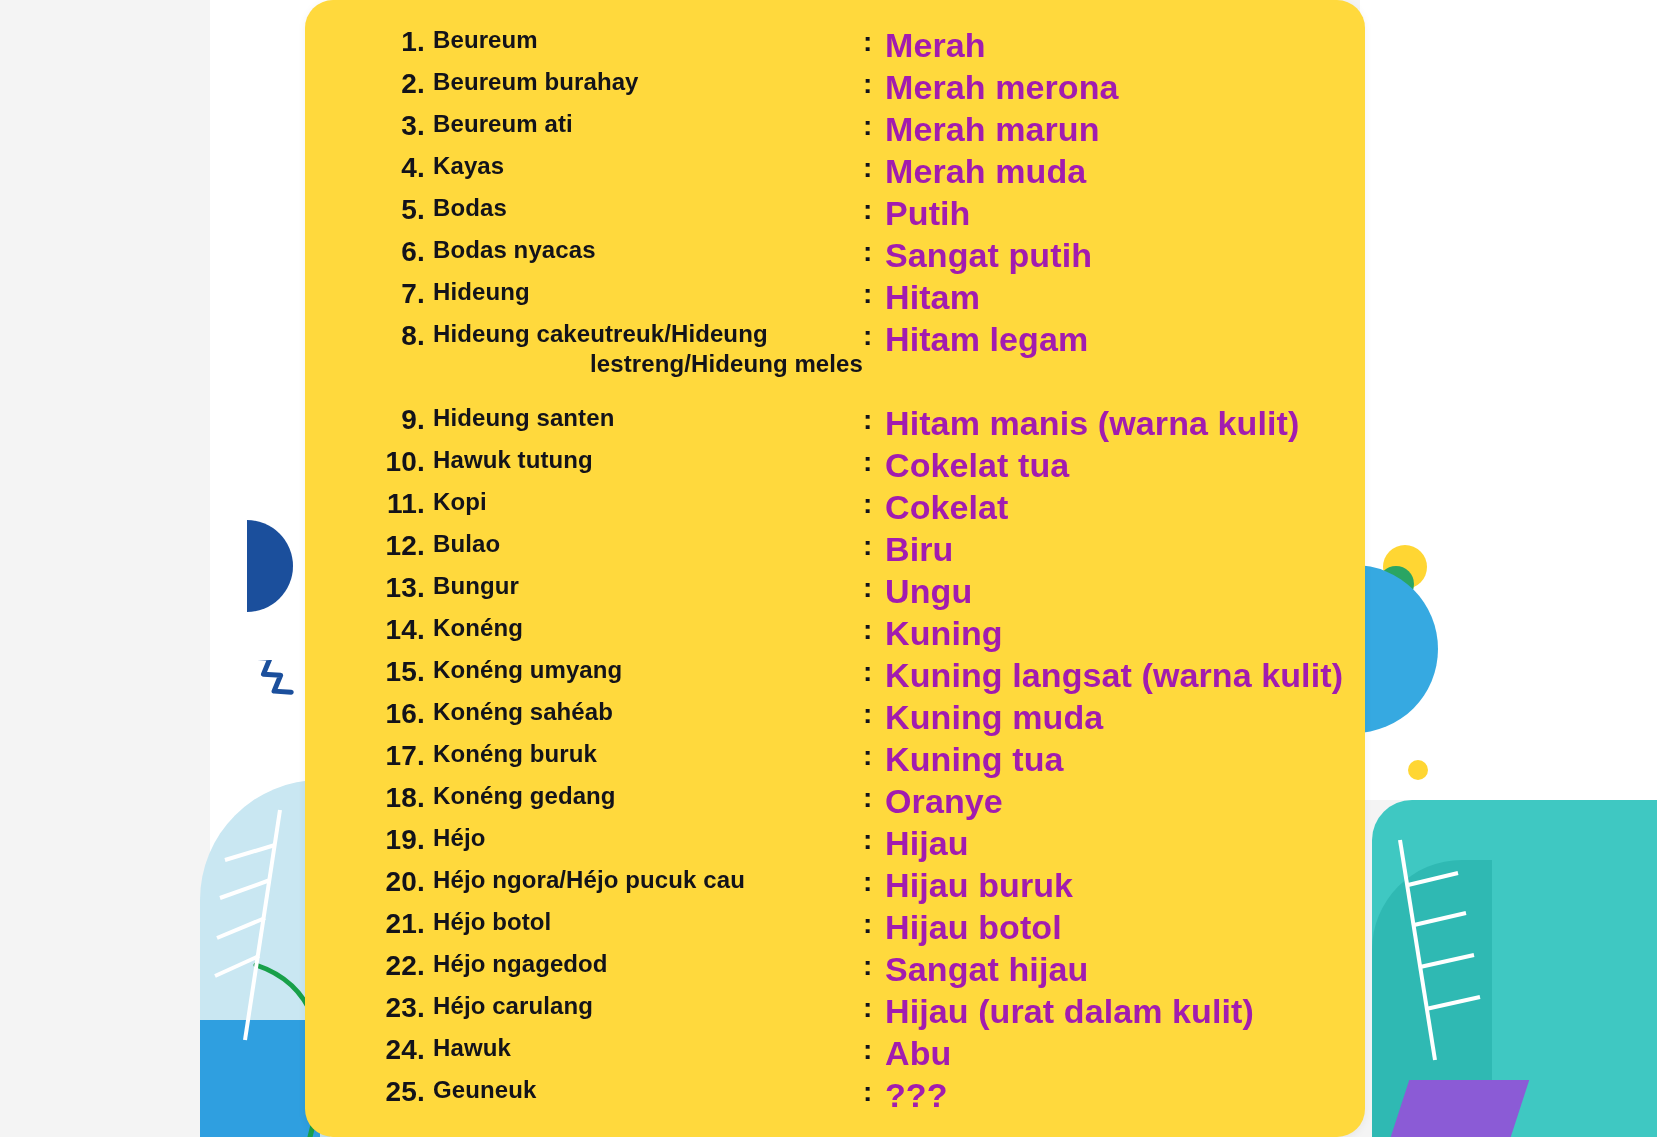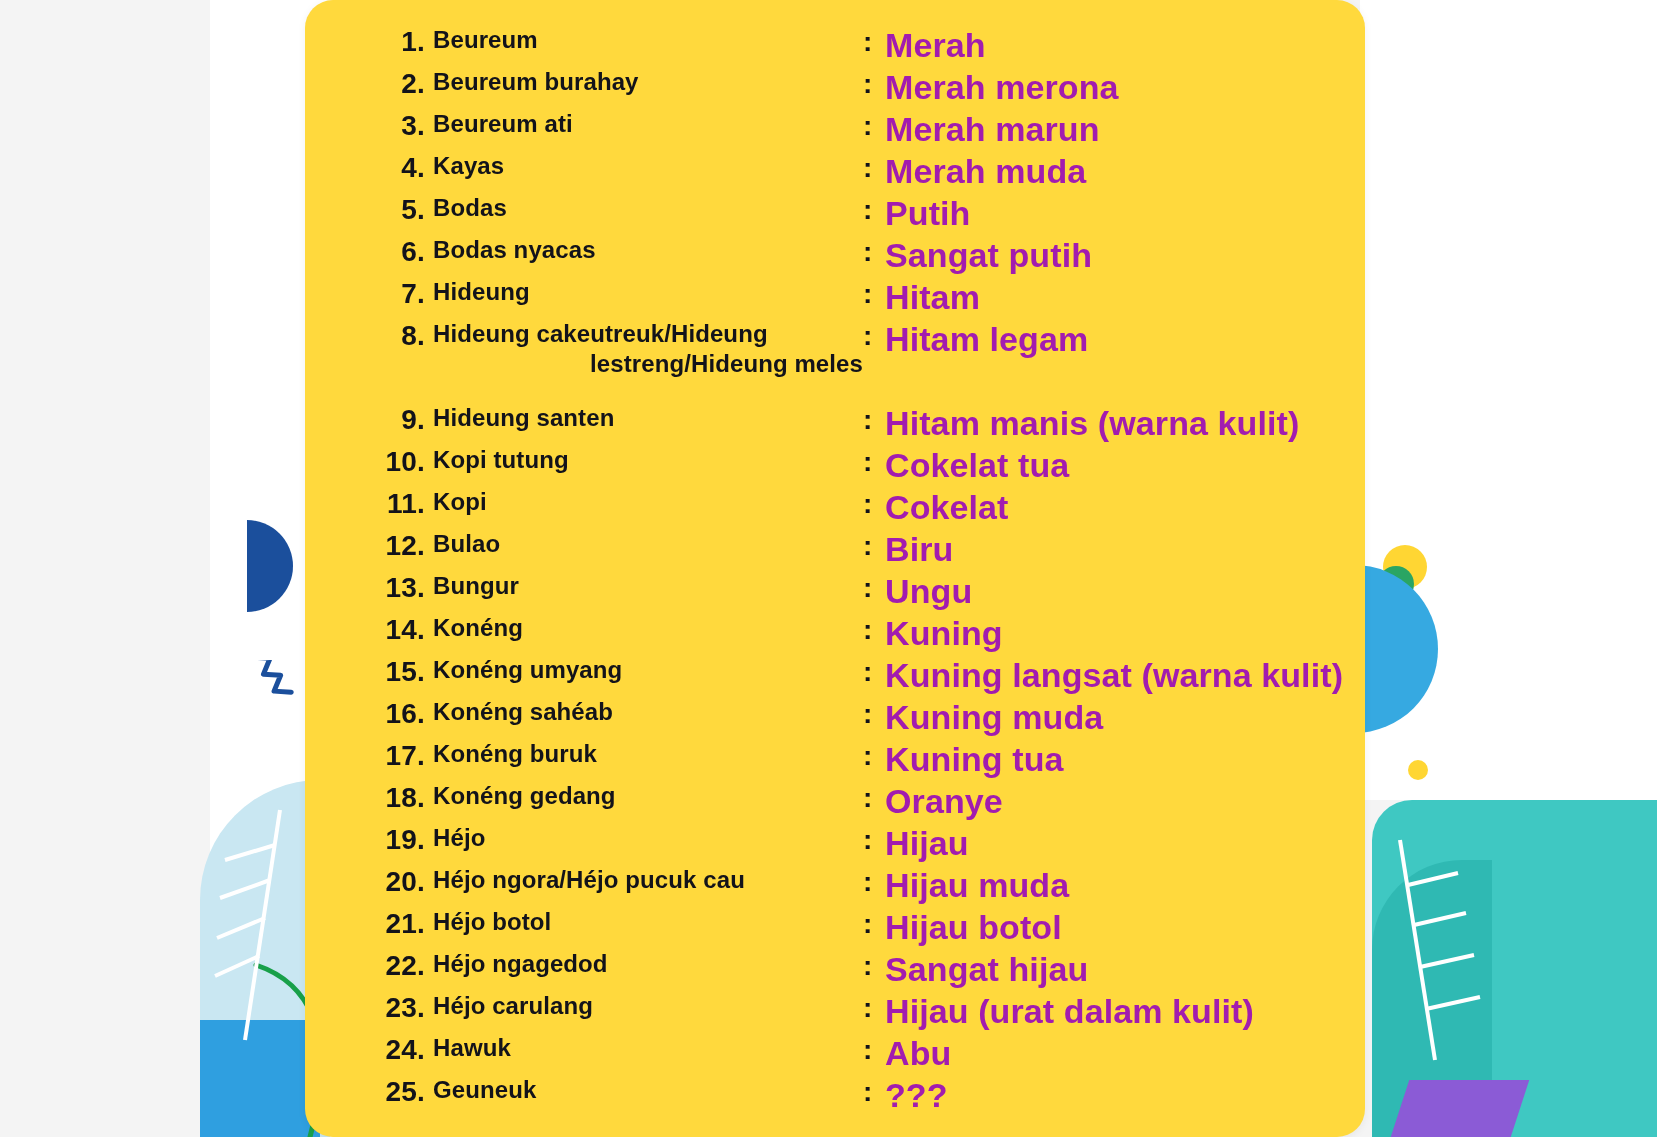--- a/index.html
+++ b/index.html
@@ -355,21 +355,21 @@
 
     <li class="row">
       <span class="num">9.</span>
       <span class="term">Hideung santen</span>
       <span class="sep">:</span>
       <span class="meaning">Hitam manis (warna kulit)</span>
     </li>
 
     <li class="row">
       <span class="num">10.</span>
-      <span class="term">Kopi tutung</span>
+      <span class="term">Hawuk tutung</span>
       <span class="sep">:</span>
       <span class="meaning">Cokelat tua</span>
     </li>
 
     <li class="row">
       <span class="num">11.</span>
       <span class="term">Kopi</span>
       <span class="sep">:</span>
       <span class="meaning">Cokelat</span>
     </li>
@@ -427,21 +427,21 @@
       <span class="num">19.</span>
       <span class="term">Héjo</span>
       <span class="sep">:</span>
       <span class="meaning">Hijau</span>
     </li>
 
     <li class="row">
       <span class="num">20.</span>
       <span class="term">Héjo ngora/Héjo pucuk cau</span>
       <span class="sep">:</span>
-      <span class="meaning">Hijau muda</span>
+      <span class="meaning">Hijau buruk</span>
     </li>
 
     <li class="row">
       <span class="num">21.</span>
       <span class="term">Héjo botol</span>
       <span class="sep">:</span>
       <span class="meaning">Hijau botol</span>
     </li>
 
     <li class="row">

